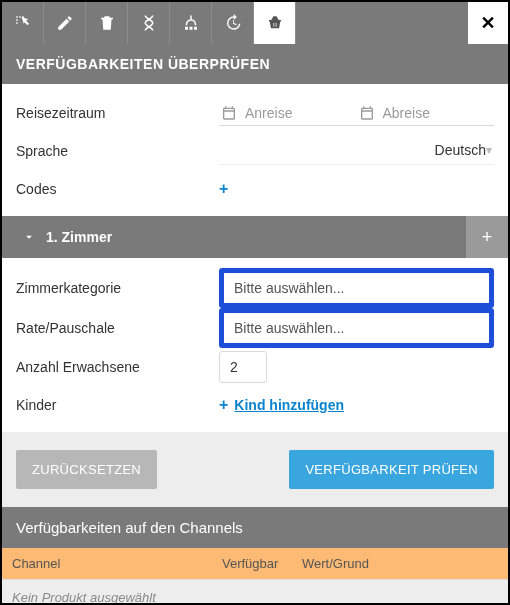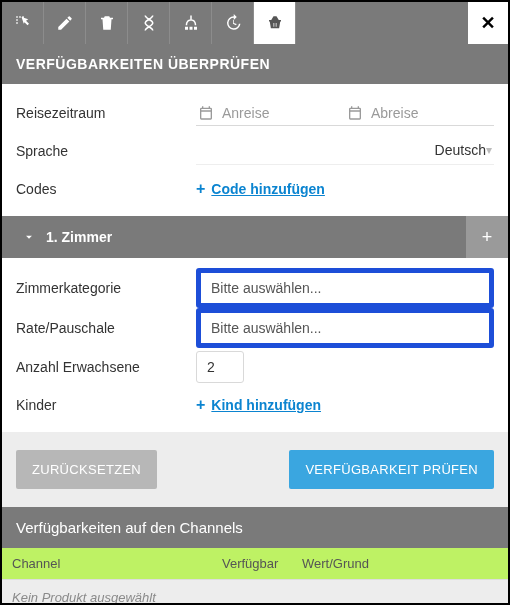--- a/index.html
+++ b/index.html
@@ -12,21 +12,21 @@
   .toolbar .tbtn.active svg { fill: #555; }
   .toolbar .spacer { flex: 1; }
   .toolbar .close { width: 40px; display: flex; align-items: center; justify-content: center; color: #000; background: #fff; cursor: pointer; font-weight: bold; font-size: 18px; }
   .toolbar-wrap { background:#fff; }
 
   .panel-title { background: #7a7a7a; color: #fff; font-weight: 600; letter-spacing: .5px; font-size: 14px; padding: 12px 14px; }
 
   .section { background: #fff; padding: 10px 14px 8px 14px; }
   .row { display: flex; align-items: center; min-height: 38px; gap: 10px; }
   .row .label { width: 170px; color: #333; font-size: 14px; }
-  .row .fields { flex: 1; display: flex; align-items: center; }
+  .row .fields { flex: 1; display: flex; align-items: center; margin-left: 23px; }
 
   .date-input { flex: 1; display: flex; align-items: center; border-bottom: 1px solid #d9d9d9; padding: 4px 2px; color: #9a9a9a; gap: 8px; }
   .date-input svg { width: 16px; height: 16px; fill: #9a9a9a; }
 
   .select-line { flex: 1; display: flex; align-items: center; justify-content: flex-end; border-bottom: 1px solid #eee; padding: 4px 2px 6px 2px; color: #333; }
   .select-line .chev { color: #bbb; font-size: 12px; }
 
   .link-btn { color: #0b84d0; font-weight: 600; display: inline-flex; align-items: center; gap: 6px; cursor: pointer; font-size: 14px; }
   .link-btn .plus { font-size: 16px; line-height: 1; }
 
@@ -37,21 +37,21 @@
 
   .select-box { display:flex; align-items:center; border:5px solid #1d4ed8; border-radius:3px; padding:7px 10px; color:#555; width:100%; background:#fff; }
   .num-box { width:48px; border:1px solid #d9d9d9; border-radius:3px; padding:7px 10px; text-align:left; background:#fff; }
 
   .actions { background:#ededed; padding:18px 14px; display:flex; justify-content:space-between; align-items:center; }
   .btn { border:none; padding:12px 16px; font-weight:400; letter-spacing:.3px; font-size:13px; cursor:pointer; color:#fff; border-radius:2px; }
   .btn.secondary { background:#b7b7b7; }
   .btn.primary { background:#3aa6e0; }
 
   .channels-title { background:#7a7a7a; color:#fff; padding:12px 14px; font-size:15px; }
-  .table-head { display:flex; background:#bef264; color:#555; font-size:13px; padding:8px 10px; border-bottom:1px solid #ddd; }
+  .table-head { display:flex; background:#fdba74; color:#555; font-size:13px; padding:8px 10px; border-bottom:1px solid #ddd; }
   .table-head .col1 { width:210px; }
   .table-head .col2 { width:80px; }
   .table-head .col3 { flex:1; }
   .table-empty { padding:10px 10px; color:#8a8a8a; font-style:italic; font-size:13px; background:#ededed; }
 </style>
 </head>
 <body>
 
 <div class="toolbar-wrap">
 <div class="toolbar">
@@ -124,21 +124,20 @@
         <span>Deutsch</span>
         <span class="chev">▾</span>
       </div>
     </div>
   </div>
   <div class="row">
     <div class="label">Codes</div>
     <div class="fields">
       <span class="link-btn">
         <span class="plus">+</span>
-        <span style="text-decoration:underline">Code hinzufügen</span>
       </span>
     </div>
   </div>
 </div>
 
 <div class="accordion">
   <div class="left">
     <svg viewBox="0 0 24 24">
         <path d="M7 10l5 5 5-5z"></path>
       </svg>

